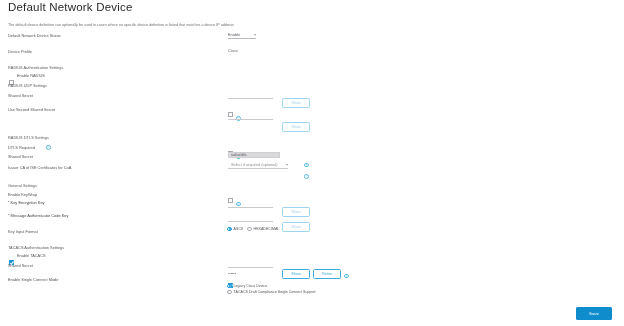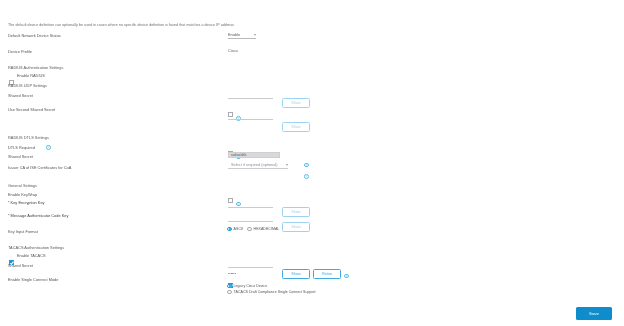--- a/index.html
+++ b/index.html
@@ -114,20 +114,21 @@
     background: #0f8ccc; color:#fff; font-size: 4.4px;
     padding: 4px 0; width: 36px; text-align:center;
     border-radius: 1.5px; border: none;
   }
 </style>
 </head>
 <body>
 
 <div class="page">
 
+  <div class="page-title">Default Network Device</div>
   <div class="intro">The default device definition can optionally be used in cases where no specific device definition is found that matches a device IP address</div>
 
   <div class="lbl" style="top:33px">Default Network Device Status</div>
   <div class="ctl" style="left:228px; top:32px">
     <div class="sel">
       <span>Enable</span>
       <span class="caret"></span>
     </div>
   </div>
 

